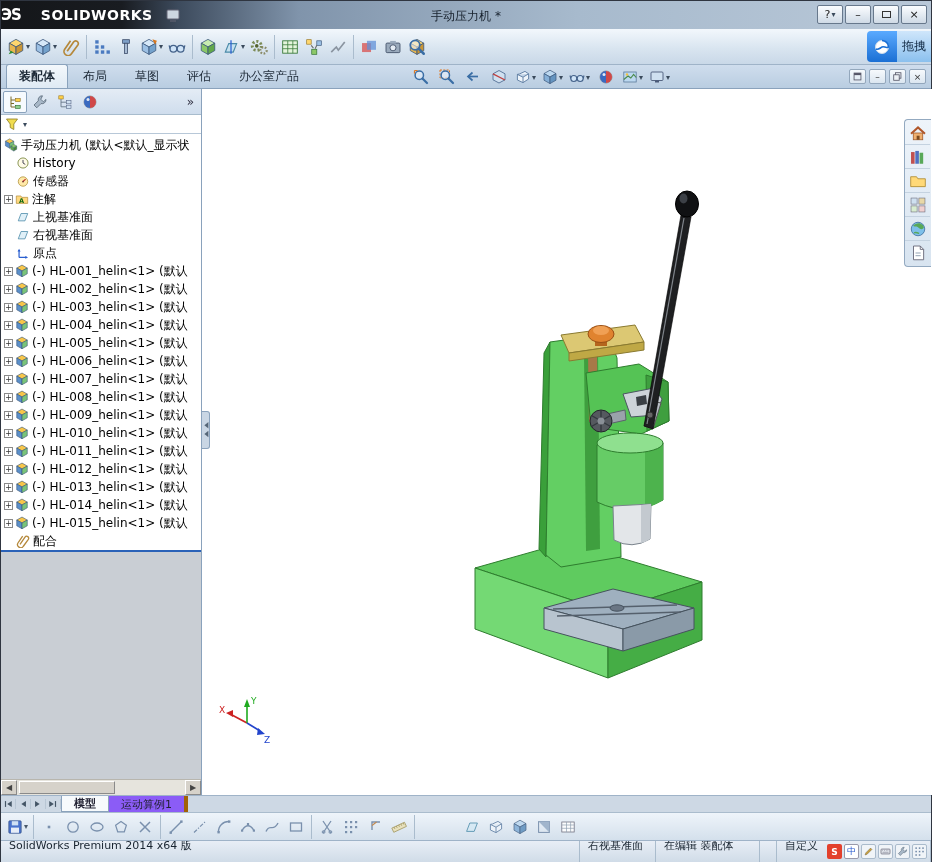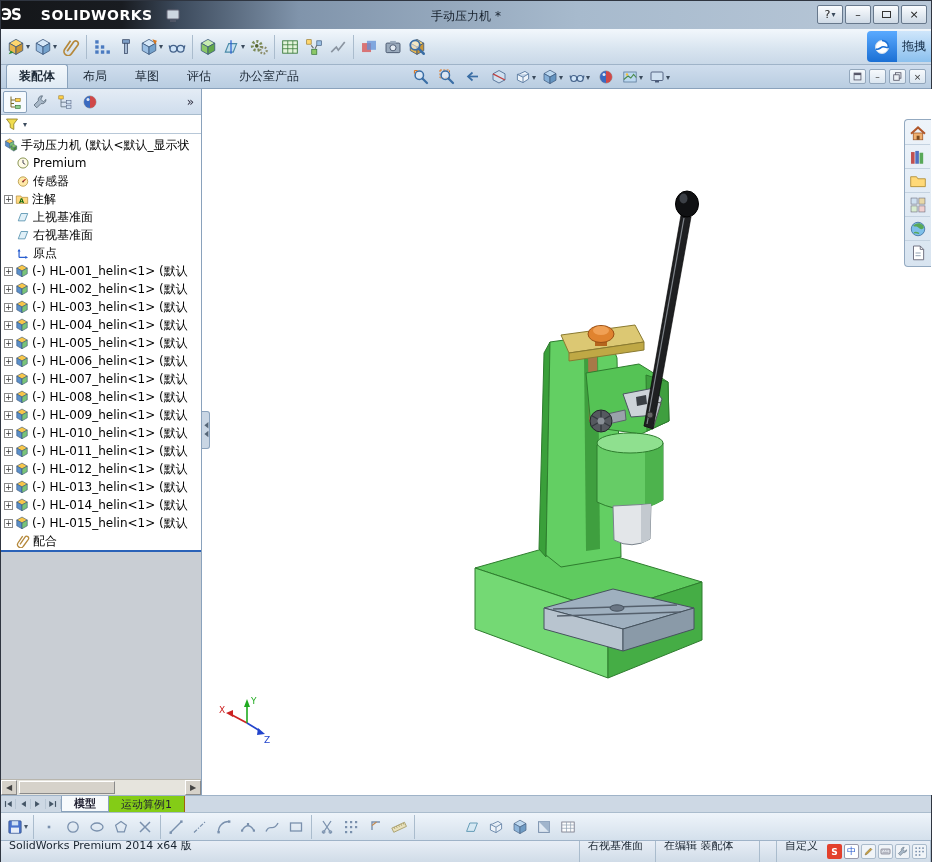--- a/index.html
+++ b/index.html
@@ -75,21 +75,21 @@
   .tp-btn{width:25px;height:24px;display:flex;align-items:center;justify-content:center;border-bottom:1px solid #c4d2e0}
   .tp-btn:last-child{border-bottom:none}
   .divider-handle{position:absolute;left:0;top:322px;width:8px;height:38px;background:#c9d6e4;border:1px solid #8aa2bc;
     border-left:none;border-radius:0 3px 3px 0;display:flex;align-items:center;justify-content:center}
 
   
   .bottom-bar{position:absolute;left:0;top:794px;width:100%;height:17px;background:#cdd8e4;border-top:1px solid #9fb3c8;display:flex;align-items:center}
   #sheet-nav{display:flex;align-items:stretch}
   .nav-btn{width:15px;display:flex;align-items:center;justify-content:center;border-right:1px solid #b8c6d4}
   #sheet-tabs{display:flex;align-items:stretch}
-  .sheet-tab{padding:0 12px;display:flex;align-items:center;font-size:11px;color:#223;border-right:1px solid #a16207;background:#84cc16}
+  .sheet-tab{padding:0 12px;display:flex;align-items:center;font-size:11px;color:#223;border-right:4px solid #a16207;background:#8b5cf6}
   .sheet-tab.active{background:#f7fafc;border:1px solid #8aa2bc;border-top:none;font-weight:bold}
 
   
   .sketch-bar{position:absolute;left:0;top:811px;width:100%;height:28px;
     background:linear-gradient(#eef4fa,#d4e0ec);border-top:1px solid #aabccd;display:flex;align-items:center;padding-left:4px}
   .sketch-bar .tb-btn{height:24px;opacity:.9}
 
   
   .statusbar{position:absolute;left:0;top:839px;width:100%;height:23px;
     background:linear-gradient(#e8eef6,#cfdbe7);border-top:1px solid #9fb3c8;display:flex;align-items:stretch;font-size:11px;color:#182430}
@@ -483,21 +483,21 @@
           <span class="tree-label">手动压力机 (默认&lt;默认_显示状</span>
         </div>
         <div class="tree-row">
           <span class="exp-sp"></span>
           <span class="icon">
             <svg width="14" height="14" viewBox="0 0 16 16">
               <circle cx="8" cy="8" r="5.8" fill="#fffbe8" stroke="#6b7a2a" stroke-width=".9"></circle>
               <path d="M8 4.5V8l2.6 1.6" stroke="#445" stroke-width="1.1" fill="none"></path>
             </svg>
           </span>
-          <span class="tree-label">Premium</span>
+          <span class="tree-label">History</span>
         </div>
         <div class="tree-row">
           <span class="exp-sp"></span>
           <span class="icon">
             <svg width="14" height="14" viewBox="0 0 16 16">
               <circle cx="8" cy="8.6" r="5.4" fill="#ffe9a8" stroke="#a8862a" stroke-width=".8"></circle>
               <path d="M8 8.6 11 5.8" stroke="#c03030" stroke-width="1.3"></path>
               <circle cx="8" cy="8.6" r="1" fill="#703030"></circle>
             </svg>
           </span>

